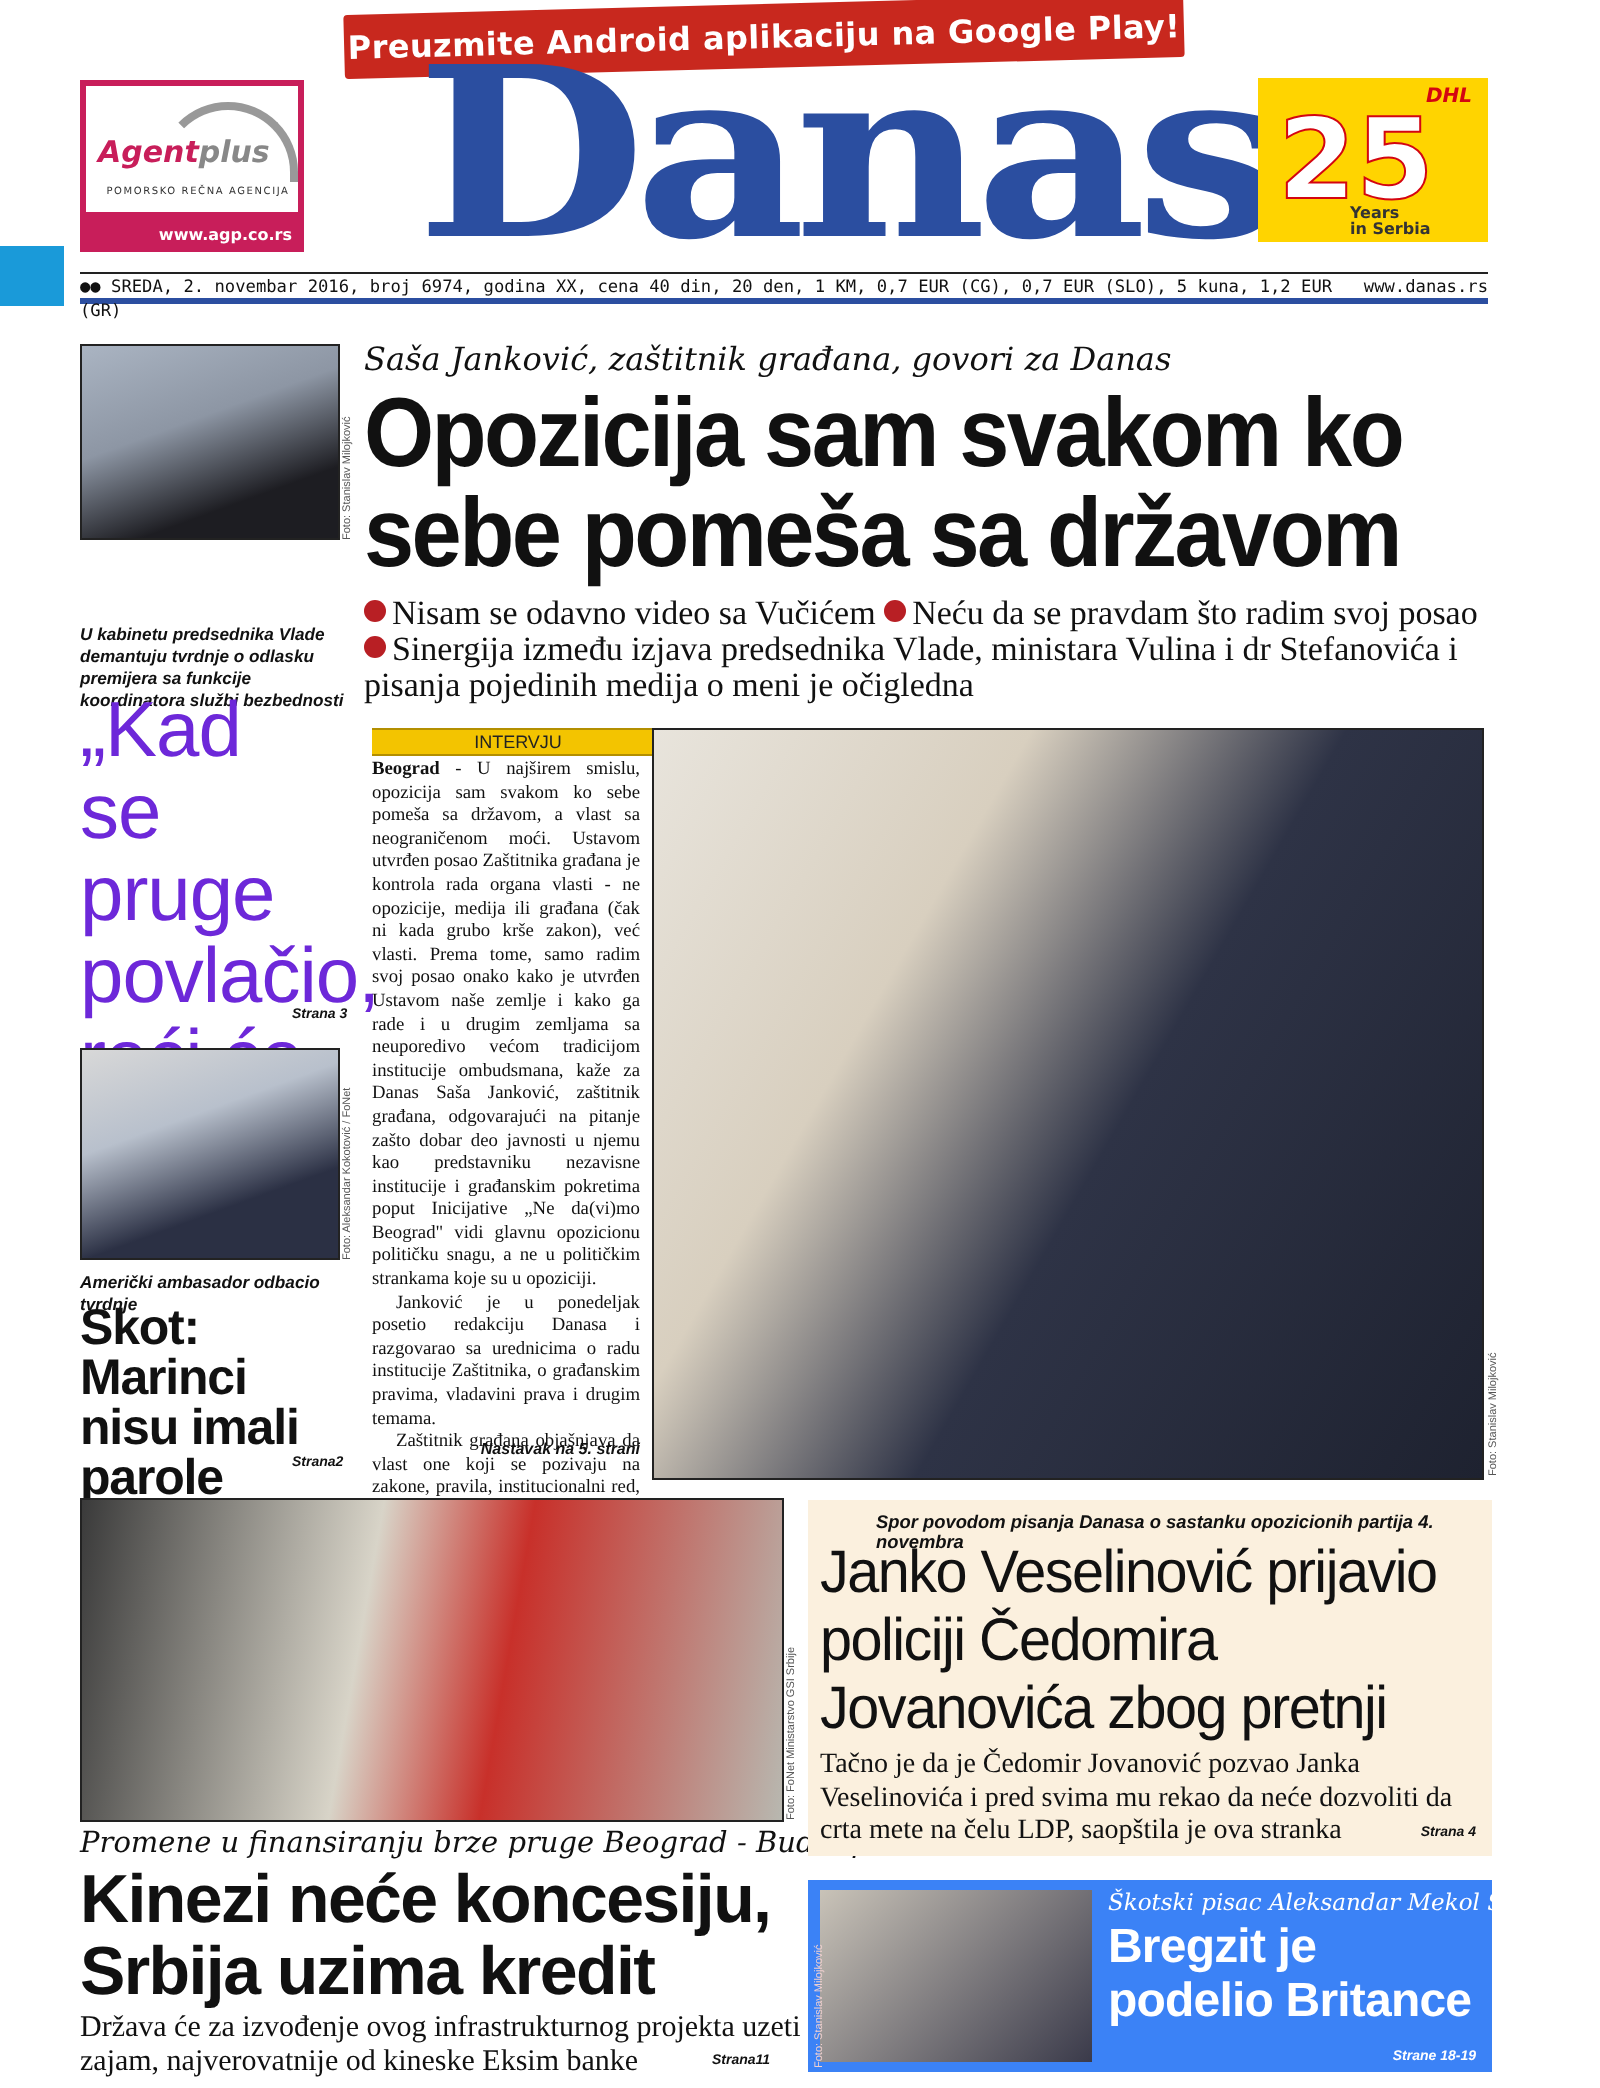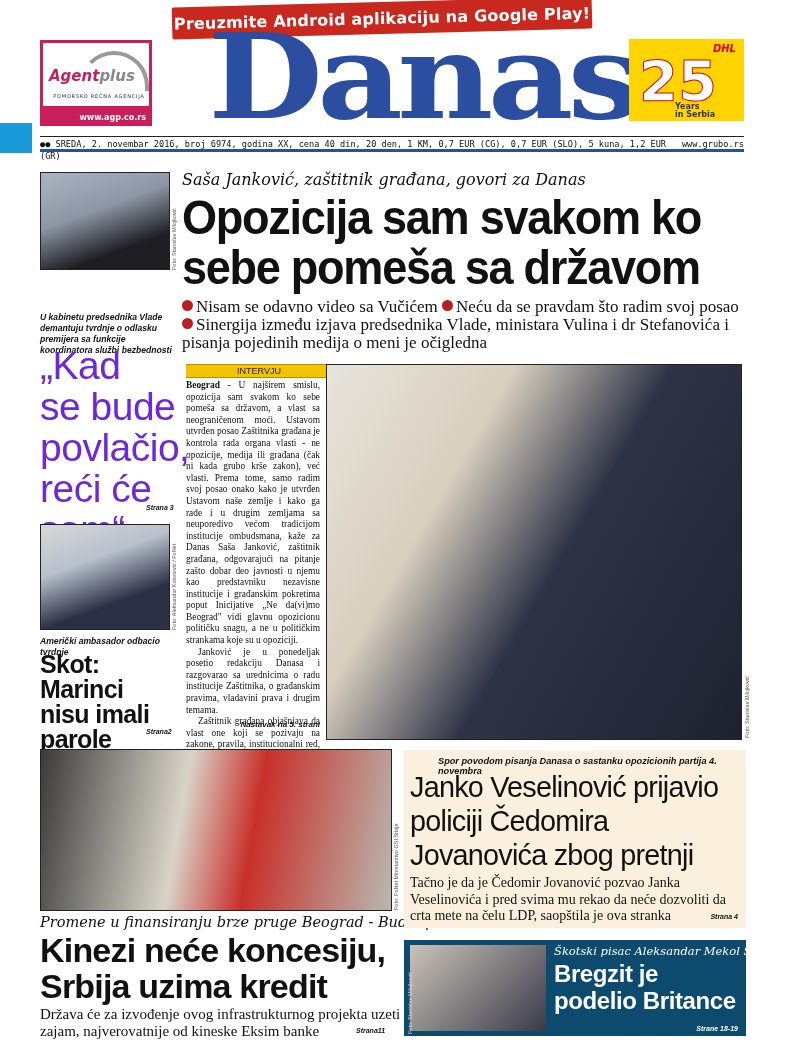--- a/index.html
+++ b/index.html
@@ -58,21 +58,21 @@
   .janko .head { position: absolute; left: 6px; top: 20px; font-family: "Liberation Sans", sans-serif; font-size: 30px; line-height: 34px; letter-spacing: -0.8px; transform: scaleX(0.96); transform-origin: left; white-space: nowrap; }
   .janko .lede { position: absolute; left: 6px; top: 125px; width: 330px; font-family: "Liberation Serif", serif; font-size: 14px; line-height: 16.5px; }
   .janko .strana { position: absolute; right: 8px; bottom: 8px; }
 
   
   .kin-deck { font-family: "DejaVu Serif", serif; font-style: italic; font-size: 14.5px; }
   .kin-head { font-family: "Liberation Sans", sans-serif; font-weight: bold; font-size: 34px; line-height: 36px; letter-spacing: -0.8px; white-space: nowrap; }
   .kin-lede { font-family: "Liberation Serif", serif; font-size: 15px; line-height: 17px; }
 
   
-  .bregzit { left: 404px; top: 940px; width: 342px; height: 96px; background: #0c4a6e; }
+  .bregzit { left: 404px; top: 940px; width: 342px; height: 96px; background: #3b82f6; }
   .bregzit .ph { position: absolute; left: 6px; top: 5px; width: 136px; height: 86px; background: linear-gradient(135deg, #c9c3b8, #3a3a4a); }
   .bregzit .kick { position: absolute; left: 150px; top: 4px; font-family: "DejaVu Serif", serif; font-style: italic; font-size: 11.5px; color: #fff; white-space: nowrap; }
   .bregzit .head { position: absolute; left: 150px; top: 20px; font-family: "Liberation Sans", sans-serif; font-weight: bold; font-size: 24px; line-height: 27px; color: #fff; letter-spacing: -0.4px; white-space: nowrap; }
   .bregzit .strana { position: absolute; right: 8px; bottom: 4px; color: #fff; }
 </style>
 </head>
 <body>
 
 <div class="abs blue-tab"></div>
 
@@ -95,29 +95,29 @@
   <div class="logo">DHL</div>
   <div class="num">25</div>
   <div class="yrs">
       <div>Years</div>
       <div>in Serbia</div>
     </div>
 </div>
 
 <div class="abs dateline">
   <span>●● SREDA, 2. novembar 2016, broj 6974, godina XX, cena 40 din, 20 den, 1 KM, 0,7 EUR (CG), 0,7 EUR (SLO), 5 kuna, 1,2 EUR (GR)</span>
-  <span>www.grubo.rs</span>
+  <span>www.danas.rs</span>
 </div>
 
 <div class="abs photo" style="left:40px; top:172px; width:130px; height:98px; background: linear-gradient(160deg,#aab4c2 0%,#8d96a4 40%,#1d1d22 75%);"></div>
 <div class="abs credit" style="left:171px; top:222px; height:48px;">Foto: Stanislav Milojković</div>
 <div class="abs kicker-s" style="left:40px; top:312px; width:135px;">U kabinetu predsednika Vlade demantuju tvrdnje o odlasku premijera sa funkcije koordinatora službi bezbednosti</div>
 <div class="abs quote" style="left:40px; top:345px; width:140px;">
   <div>„Kad</div>
-  <div>se bude</div>
+  <div>se pruge</div>
   <div>povlačio,</div>
   <div>reći će</div>
   <div>sam“</div>
 </div>
 <div class="abs strana" style="left:146px; top:504px;">Strana 3</div>
 
 <div class="abs photo" style="left:40px; top:524px; width:130px; height:106px; background: linear-gradient(160deg,#d8d8d8 0%,#b8c0cc 35%,#2b3044 70%);"></div>
 <div class="abs credit" style="left:171px; top:560px; height:70px;">Foto: Aleksandar Kokotović / FoNet</div>
 <div class="abs kicker-s" style="left:40px; top:636px; width:140px;">Američki ambasador odbacio tvrdnje</div>
 <div class="abs skot-h" style="left:40px; top:652px; width:140px;">

